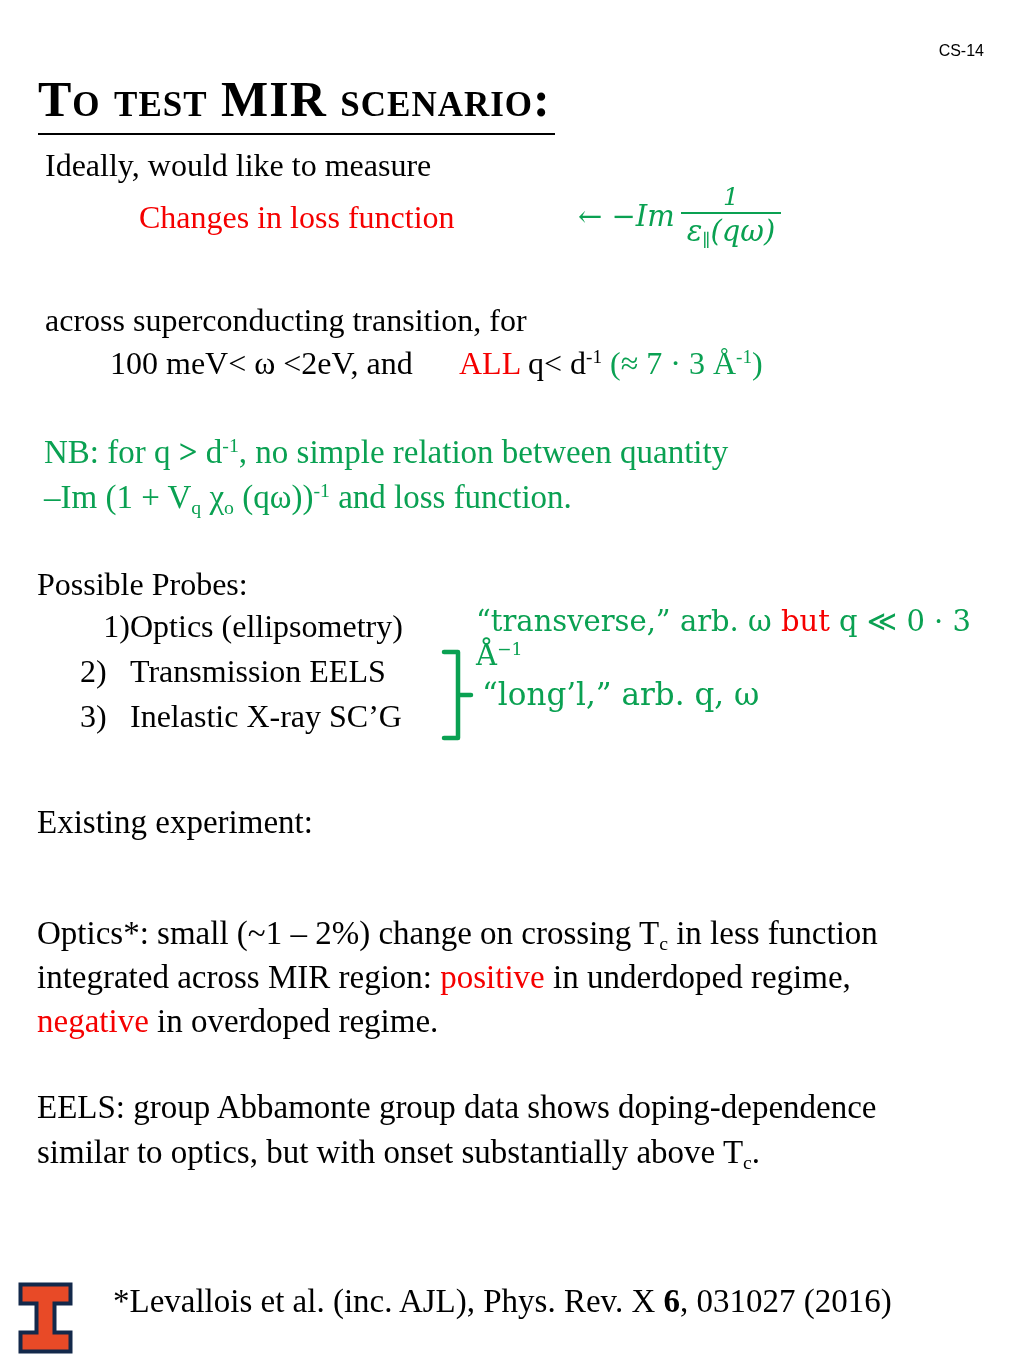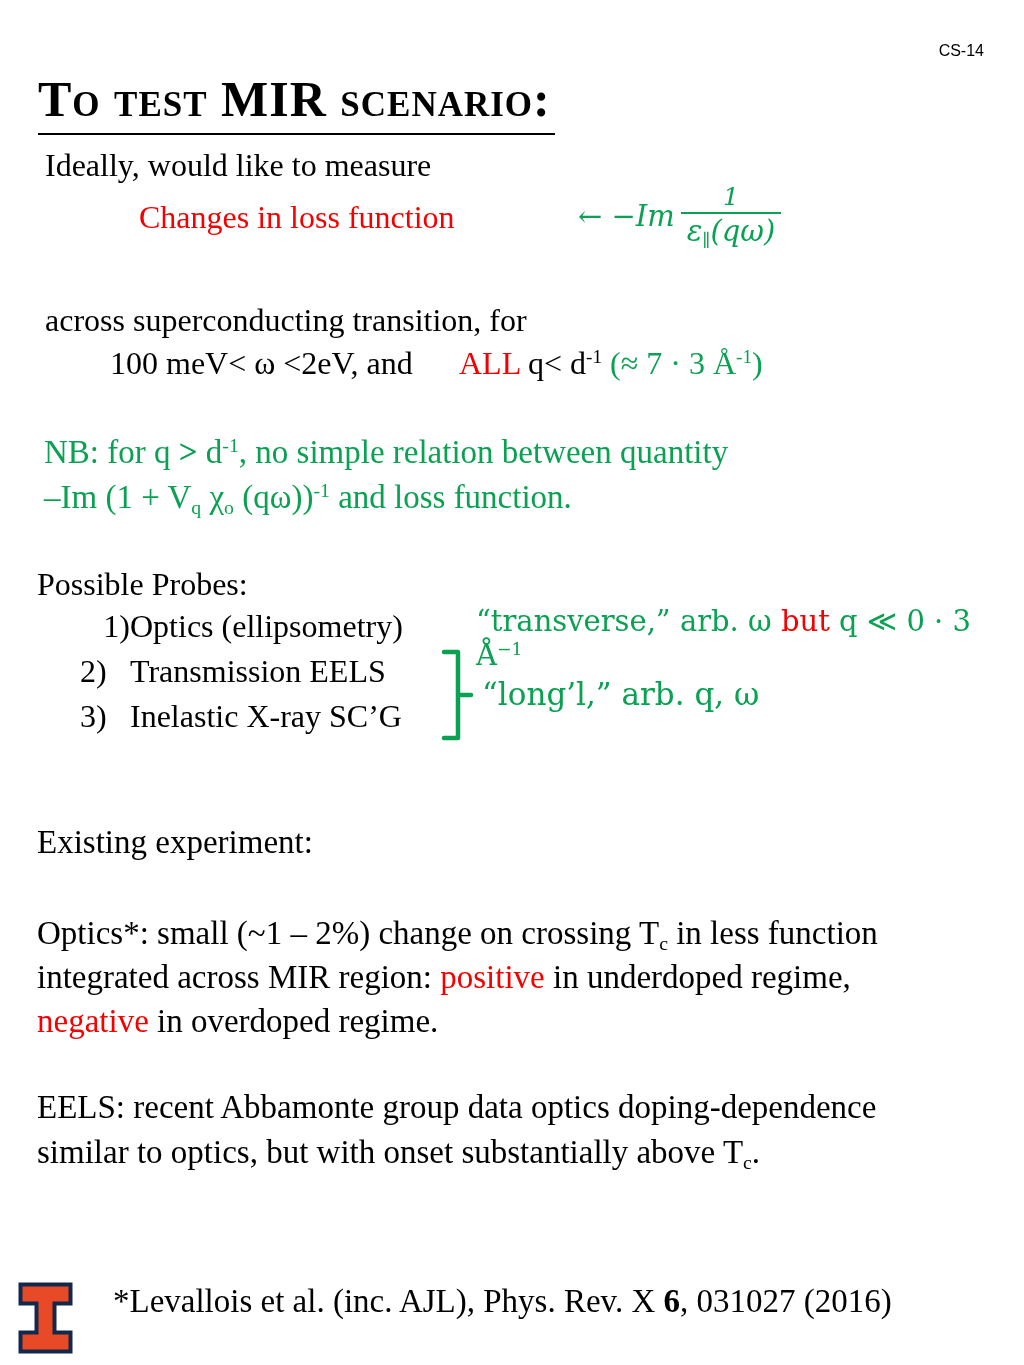--- a/index.html
+++ b/index.html
@@ -80,21 +80,21 @@
     color:var(--green);
   }
   .bracket-svg{top:648px;left:440px;}
   .annot-longl{
     top:676px;left:482px;
     font-size:31px;
     font-family:"DejaVu Serif", serif;
     color:var(--green);
   }
 
-  .existing-heading{top:824px;left:37px;font-size:33px;}
+  .existing-heading{top:804px;left:37px;font-size:33px;}
   .optics-para{top:911px;left:37px;font-size:33px;line-height:44px;}
   .eels-para{top:1085px;left:37px;font-size:33px;line-height:45px;}
 
   .logo{top:1281px;left:17px;}
   .citation{top:1283px;left:113px;font-size:33px;}
 </style>
 </head>
 <body>
 
 <div id="slide">
@@ -139,21 +139,21 @@
   <svg class="abs bracket-svg" width="34" height="94" viewBox="0 0 34 94">
     <path d="M4 4 L18 4 L18 90 L4 90 M18 47 L31 47" fill="none" stroke="#0aa152" stroke-width="4.5" stroke-linecap="round" stroke-linejoin="round"></path>
   </svg>
 
   <div class="abs annot-longl">“long’l,” arb. q, ω</div>
 
   <div class="abs existing-heading">Existing experiment:</div>
 
   <div class="abs optics-para rich"><span>Optics*: small (~1 – 2%) change on crossing T</span><sub>c</sub><span> in less function</span><br><span>integrated across MIR region: </span><span class="red">positive</span><span> in underdoped regime,</span><br><span class="red">negative</span><span> in overdoped regime.</span></div>
 
-  <div class="abs eels-para rich"><span>EELS: recent Abbamonte group data optics doping-dependence</span><br><span>similar to optics, but with onset substantially above T</span><sub>c</sub><span>.</span></div>
+  <div class="abs eels-para rich"><span>EELS: group Abbamonte group data shows doping-dependence</span><br><span>similar to optics, but with onset substantially above T</span><sub>c</sub><span>.</span></div>
 
   <svg class="abs logo" width="57" height="74" viewBox="0 0 57 74">
     <path d="M3.5 3.5 H53.5 V22.5 H37.5 V51.5 H53.5 V70.5 H3.5 V51.5 H19.5 V22.5 H3.5 Z" fill="#e84a27" stroke="#13294b" stroke-width="4" stroke-linejoin="miter"></path>
   </svg>
 
   <div class="abs citation rich"><span>*Levallois et al. (inc. AJL), Phys. Rev. X </span><span class="bold">6</span><span>, 031027 (2016)</span></div>
 
 </div>
 
 </body></html>

